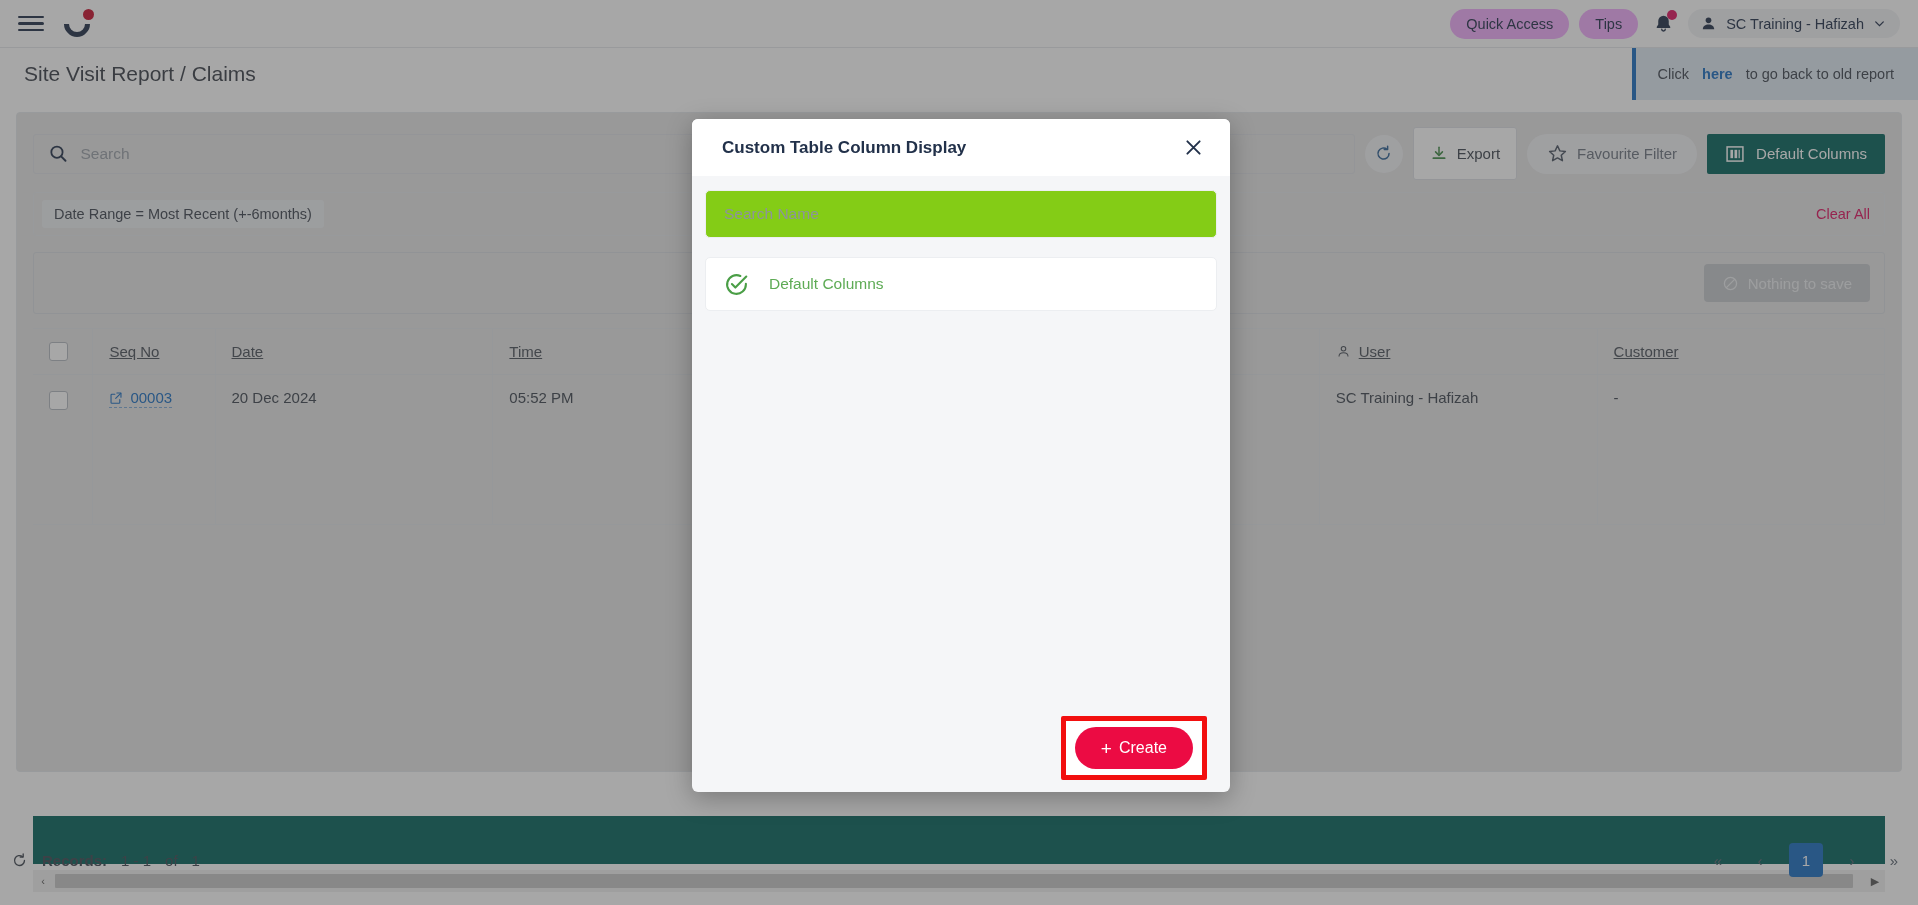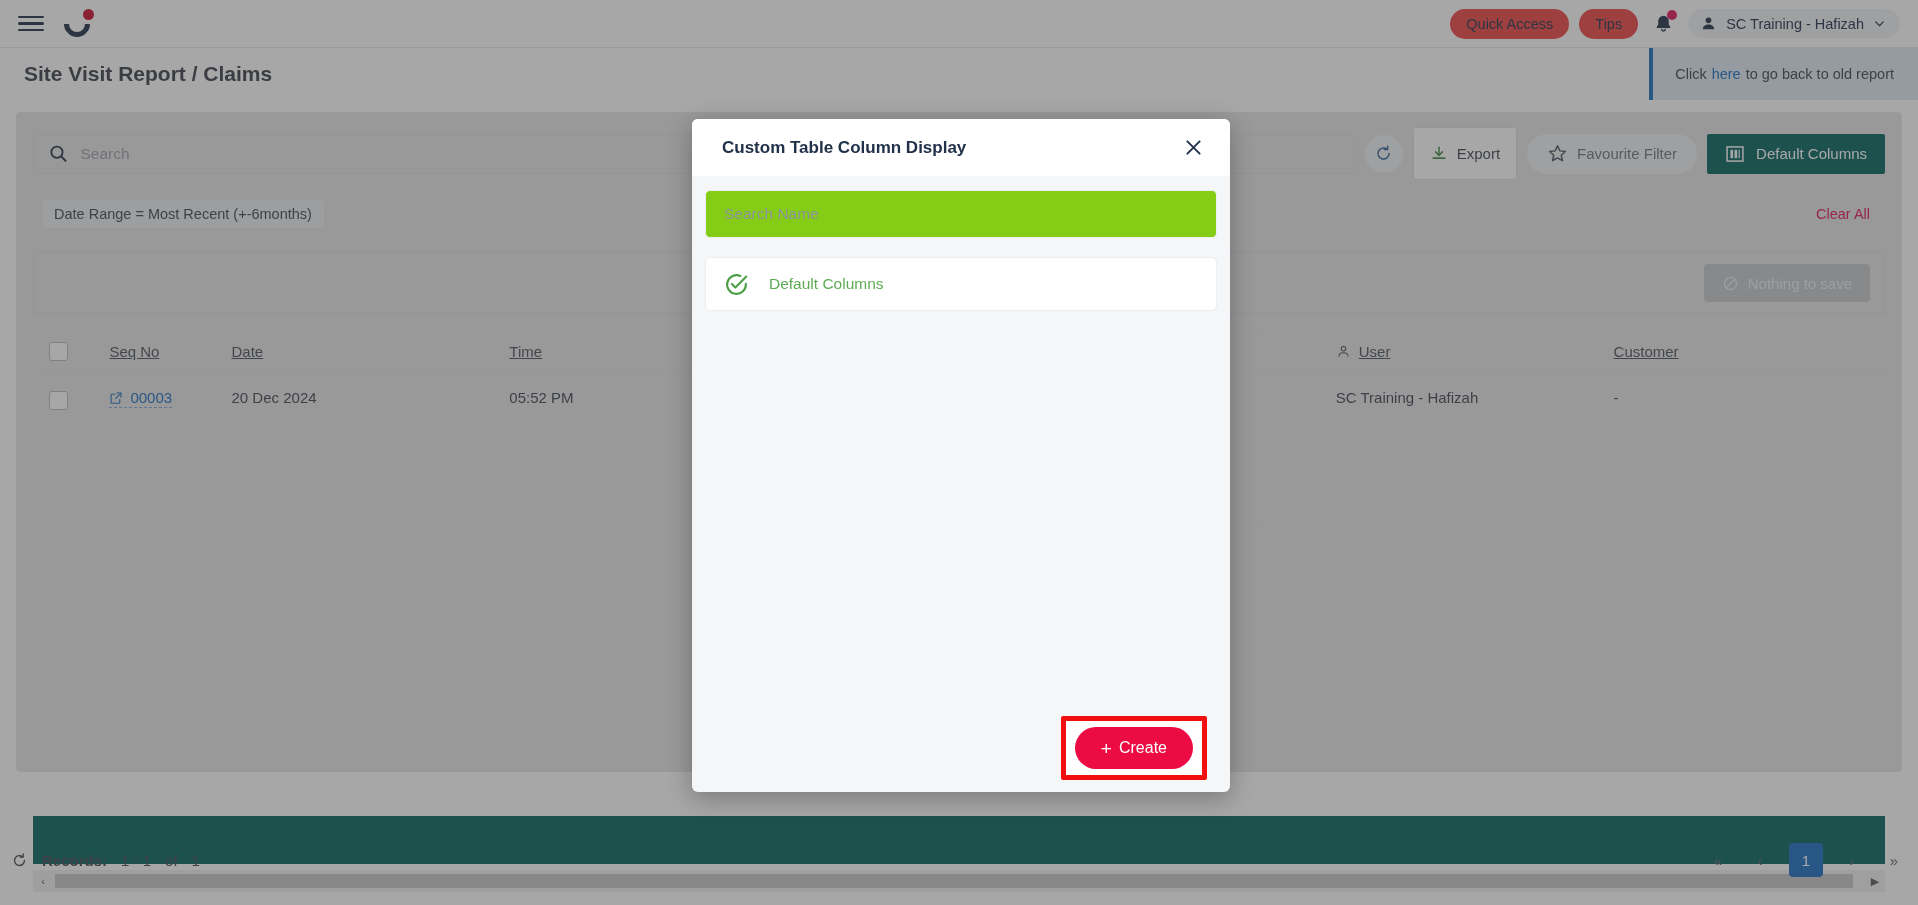--- a/index.html
+++ b/index.html
@@ -41,46 +41,46 @@
   }
   .logo .dot {
     position: absolute; right: 2px; top: 2px; width: 11px; height: 11px;
     border-radius: 50%; background: #c8102e;
   }
 
   .appbar-right {
     margin-left: auto; display: flex; align-items: center; gap: 10px;
   }
   .pill-btn {
-    background: #ef4444; border-radius: 18px; padding: 7px 16px;
+    background: #f0abfc; border-radius: 18px; padding: 7px 16px;
     font-size: 14.5px; color: #22314a; cursor: pointer; white-space: nowrap;
   }
   .bell-wrap { position: relative; width: 30px; height: 30px; display:flex;
     align-items:center; justify-content:center; cursor: pointer; }
   .bell-dot { position: absolute; top: 1px; right: 1px; width: 10px; height: 10px;
     border-radius: 50%; background: #e0115f; }
   .user-chip {
     background: #f1f2f5; border-radius: 18px; padding: 6px 14px 6px 12px;
     display: flex; align-items: center; gap: 9px; cursor: pointer;
     font-size: 14.5px; color: #22314a; white-space: nowrap;
   }
 
   
   .title-row { position: relative; height: 52px; }
   .page-title {
     position: absolute; left: 24px; top: 14px;
-    font-size: 21px; font-weight: bold; color: #3a3f48;
+    font-size: 21px; font-weight: normal; color: #3a3f48;
   }
   .old-report-banner {
     position: absolute; right: 0; top: 0; height: 52px;
     background: #dfe9f3; border-left: 4px solid #1b6ec2;
     display: flex; align-items: center; padding: 0 24px 0 22px;
     font-size: 14.5px; color: #3f4650; white-space: nowrap;
   }
-  .old-report-banner .lnk { color: #1b6ec2; cursor: pointer; margin: 0 5px; }
+  .old-report-banner .lnk { color: #1b6ec2; cursor: pointer; margin: 0 13px; font-weight: bold; }
 
   
   .card {
     position: absolute; left: 16px; right: 16px; top: 112px;
     background: #e5e5e5; border: 1px solid #e4e7eb; border-radius: 4px;
     height: 660px;
   }
   .toolbar-row { display: flex; align-items: center; padding: 14px 16px 0 16px; gap: 10px; }
   .search-box {
     flex: 1 1 auto; height: 40px; border: 1px solid #dcdfe4; border-radius: 3px;

